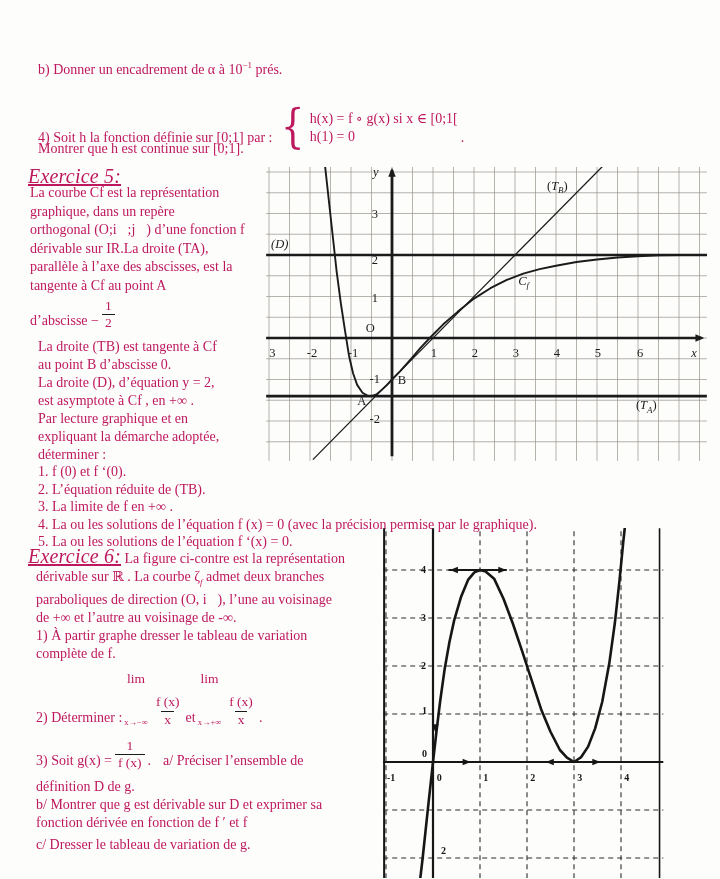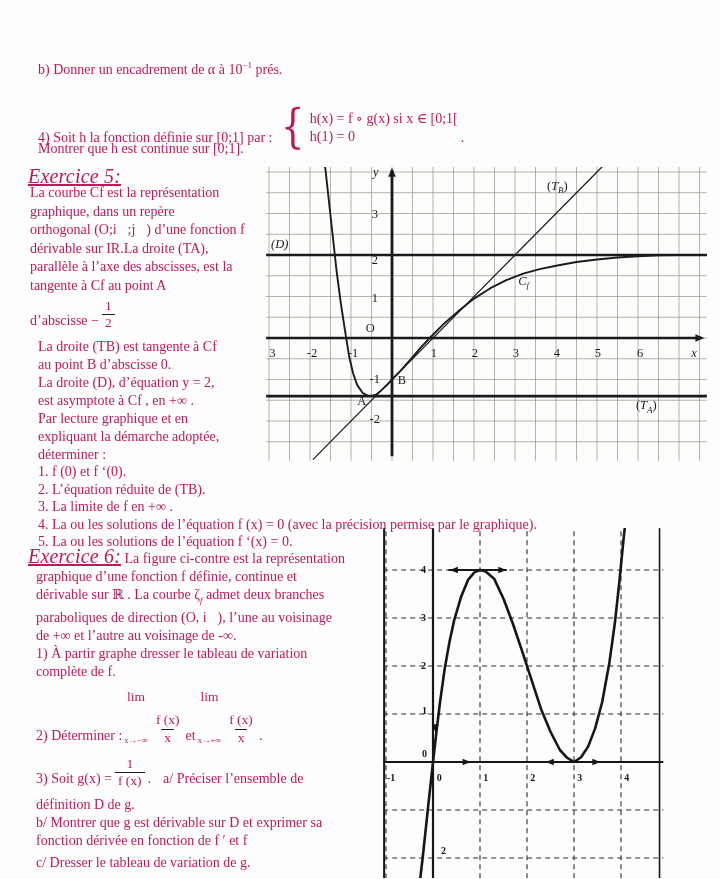--- a/index.html
+++ b/index.html
@@ -85,21 +85,20 @@
     <div class="line">3. La limite de f en +∞ .</div>
     <div class="line">4. La ou les solutions de l’équation f (x) = 0 (avec la précision permise par le graphique).</div>
     <div class="line">5. La ou les solutions de l’équation f ‘(x) = 0.</div>
   </div>
 
   <div class="abs ex6col" style="left:36px;top:547px;width:350px;">
     <div class="line">
       <span class="ex-title" style="margin-left:-8px;">Exercice 6:</span>
       <span>La figure ci-contre est la représentation</span>
     </div>
-    <div class="line">graphique d’une fonction f définie, continue et</div>
     <div class="line">
       <span>dérivable sur ℝ . La courbe ζ</span><span class="sub">f</span><span> admet deux branches</span>
     </div>
     <div class="line">paraboliques de direction (O, i⃗), l’une au voisinage</div>
     <div class="line">de +∞ et l’autre au voisinage de -∞.</div>
     <div class="line">1) À partir graphe dresser le tableau de variation</div>
     <div class="line">complète de f.</div>
 
     <div class="line mathline" style="margin:9px 0 7px;">
       <span>2) Déterminer :</span>

